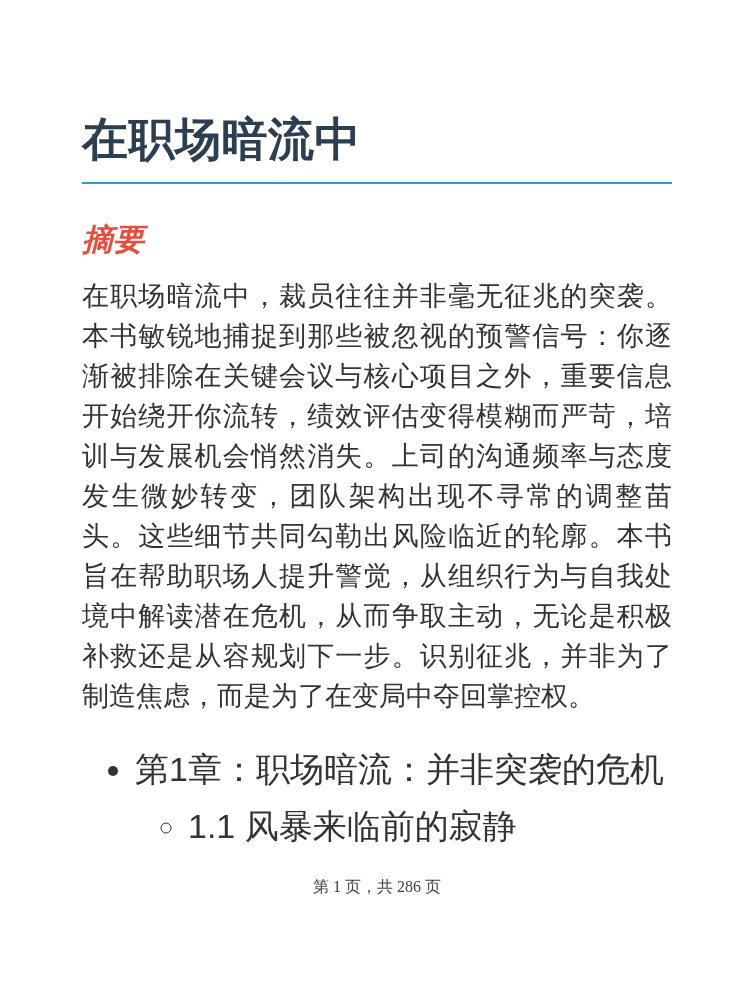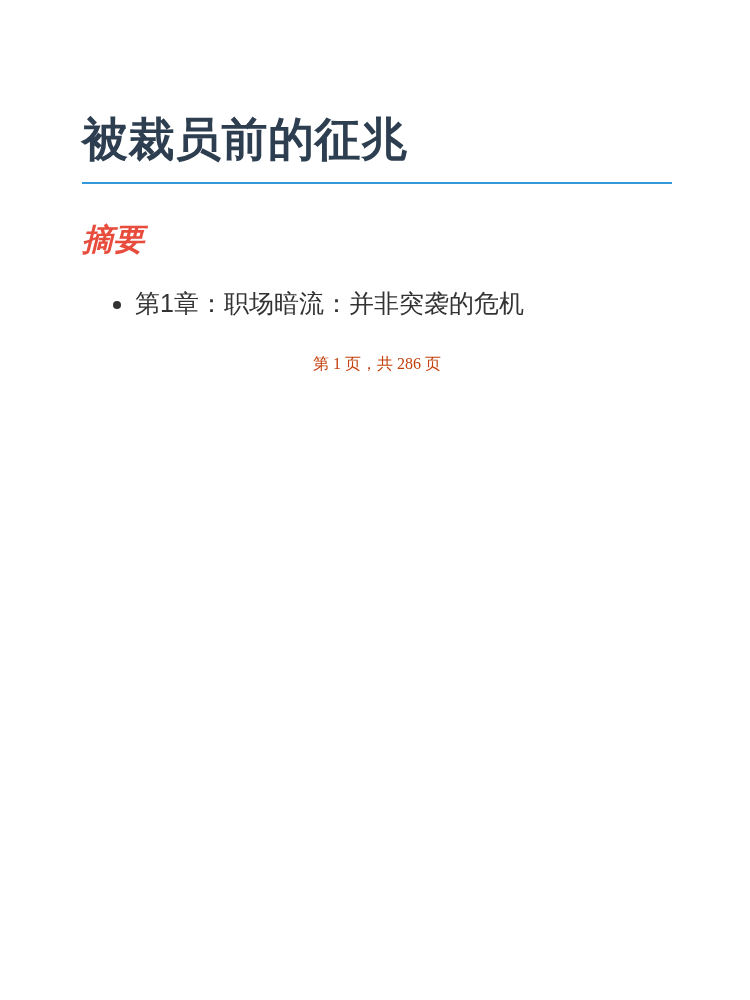--- a/index.html
+++ b/index.html
@@ -45,55 +45,61 @@
   .abstract-text {
     margin-top: 16px;
     font-size: 27px;
     line-height: 40px;
     color: var(--body-text, #333333);
     text-align: justify;
     font-weight: 400;
   }
   .toc-heading { margin-top: 37px; }
   .toc-list {
-    margin-top: 23px;
+    margin-top: 33px;
     padding-left: 53px;
     list-style-type: disc;
-    font-size: 25px;
+    font-size: 34px;
     line-height: 40px;
     color: var(--body-text, #333333);
   }
   .toc-sublist {
     margin-top: 17px;
     padding-left: 53px;
     list-style-type: circle;
   }
   .page-footer {
     margin-top: 31px;
     text-align: center;
     font-family: "Liberation Serif", "DejaVu Serif", serif;
     font-size: 16px;
     line-height: 20px;
-    color: #c2410c;
+    color: #404040;
   }
 </style>
 </head>
 <body>
 
 <div class="page">
 
-  <h1 class="doc-title">被裁员前的征兆</h1>
+  <h1 class="doc-title">在职场暗流中</h1>
 
   <hr class="title-divider">
 
   <h2 class="section-heading abstract-heading">摘要</h2>
 
+  <p class="abstract-text">在职场暗流中，裁员往往并非毫无征兆的突袭。本书敏锐地捕捉到那些被忽视的预警信号：你逐渐被排除在关键会议与核心项目之外，重要信息开始绕开你流转，绩效评估变得模糊而严苛，培训与发展机会悄然消失。上司的沟通频率与态度发生微妙转变，团队架构出现不寻常的调整苗头。这些细节共同勾勒出风险临近的轮廓。本书旨在帮助职场人提升警觉，从组织行为与自我处境中解读潜在危机，从而争取主动，无论是积极补救还是从容规划下一步。识别征兆，并非为了制造焦虑，而是为了在变局中夺回掌控权。</p>
 
 
   <ul class="toc-list">
     <li>
       <span>第1章：职场暗流：并非突袭的危机</span>
+      <ul class="toc-sublist">
+        <li>
+          <span>1.1 风暴来临前的寂静</span>
+        </li>
+      </ul>
     </li>
   </ul>
 
   <div class="page-footer">第 1 页，共 286 页</div>
 
 </div>
 
 </body></html>

